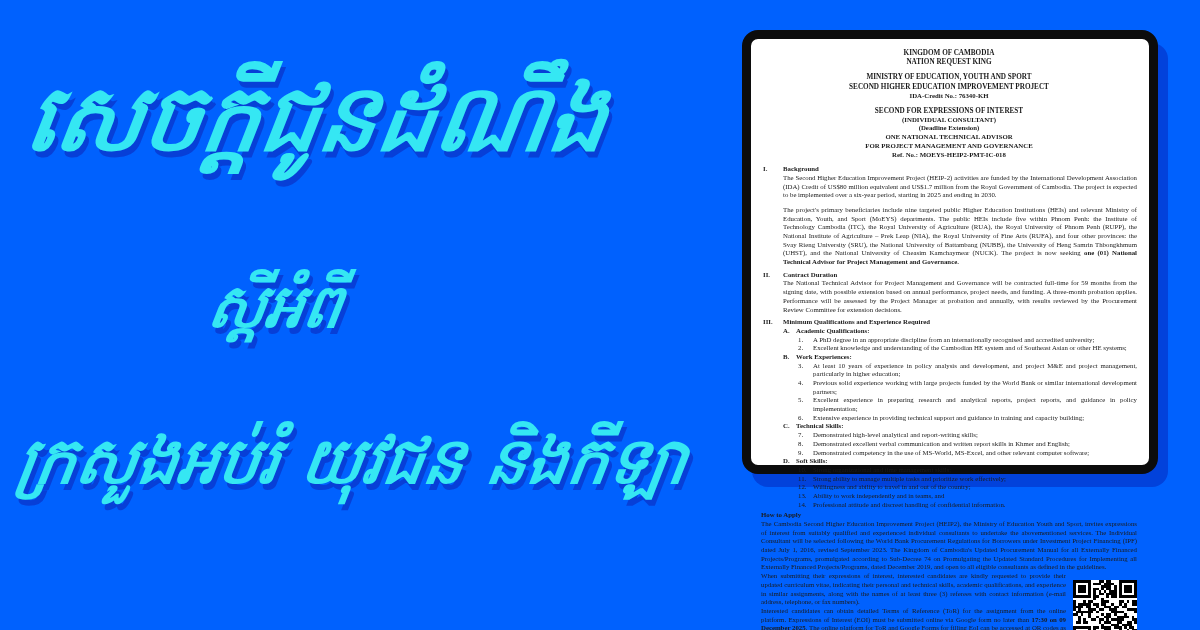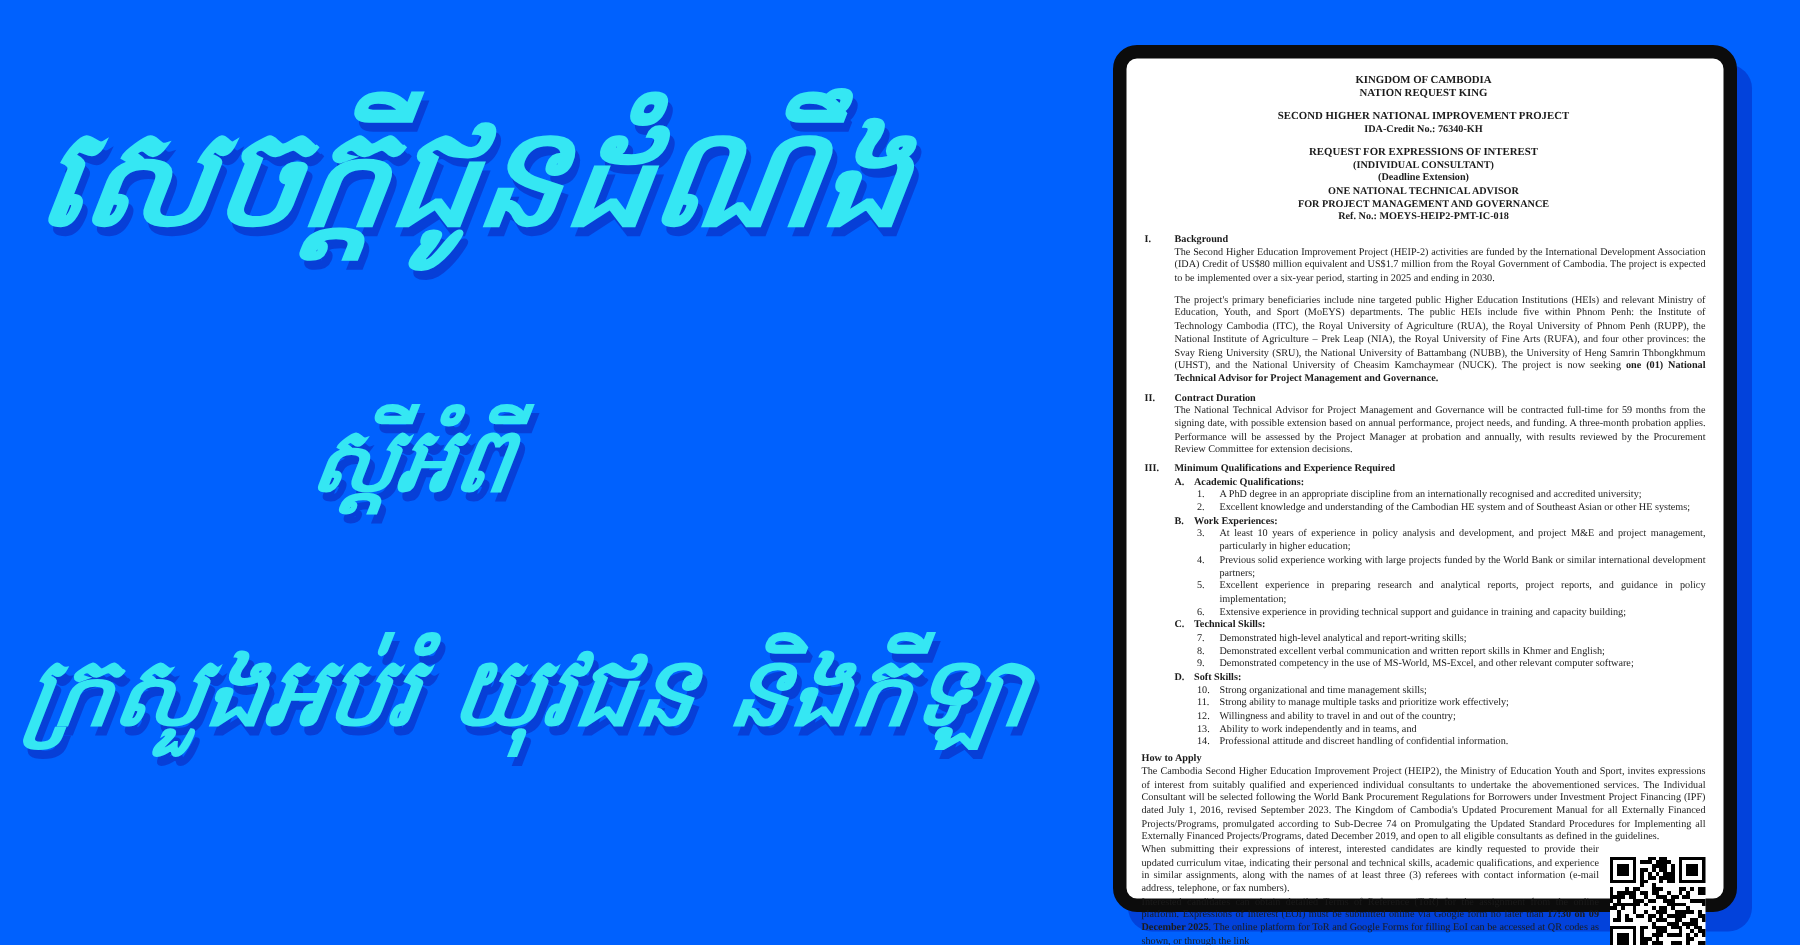--- a/index.html
+++ b/index.html
@@ -16,21 +16,21 @@
     color:#35e7f3;
     transform:skewX(-8deg);
     text-shadow:4px 6px 0 rgba(8,58,208,.85);
     white-space:nowrap;
   }
   .khmer-title{left:26px;top:60px;font-size:92px;}
   .khmer-subtitle{left:208px;top:268px;font-size:60px;}
   .khmer-ministry{left:16px;top:420px;font-size:64px;}
   
   .doc{
-    position:absolute;left:742px;top:30px;width:416px;height:578px;
+    position:absolute;left:742px;top:30px;width:416px;height:444px;
     box-sizing:border-box;
     background:#ffffff;
     border:9px solid #0c0c0c;border-radius:16px;
     box-shadow:10px 13px 0 rgba(4,42,190,.55);
     padding:10px 12px 12px 10px;
   }
   .doc-inner{
     font-family:"Liberation Serif",serif;
     color:#1b1b1b;
     font-size:6.8px;line-height:1.28;
@@ -63,25 +63,26 @@
 <div class="khmer khmer-ministry">ក្រសួងអប់រំ យុវជន និងកីឡា</div>
 
 <div class="doc">
   <div class="doc-inner">
 
     <div class="center hdr-block">
       <div class="hdr-line">KINGDOM OF CAMBODIA</div>
       <div class="hdr-line">NATION REQUEST KING</div>
     </div>
     <div class="center hdr-block">
-      <div class="hdr-line">SECOND HIGHER NATIONAL IMPROVEMENT PROJECT</div>
+      <div class="hdr-line">MINISTRY OF EDUCATION, YOUTH AND SPORT</div>
+      <div class="hdr-line">SECOND HIGHER EDUCATION IMPROVEMENT PROJECT</div>
       <div>IDA-Credit No.: 76340-KH</div>
     </div>
     <div class="center hdr-block">
-      <div class="hdr-line">REQUEST FOR EXPRESSIONS OF INTEREST</div>
+      <div class="hdr-line">SECOND FOR EXPRESSIONS OF INTEREST</div>
       <div>(INDIVIDUAL CONSULTANT)</div>
       <div>(Deadline Extension)</div>
       <div>ONE NATIONAL TECHNICAL ADVISOR</div>
       <div>FOR PROJECT MANAGEMENT AND GOVERNANCE</div>
       <div>Ref. No.: MOEYS-HEIP2-PMT-IC-018</div>
     </div>
 
     <div class="sec">
       <div class="sec-num">I.</div>
       <div class="sec-body">

